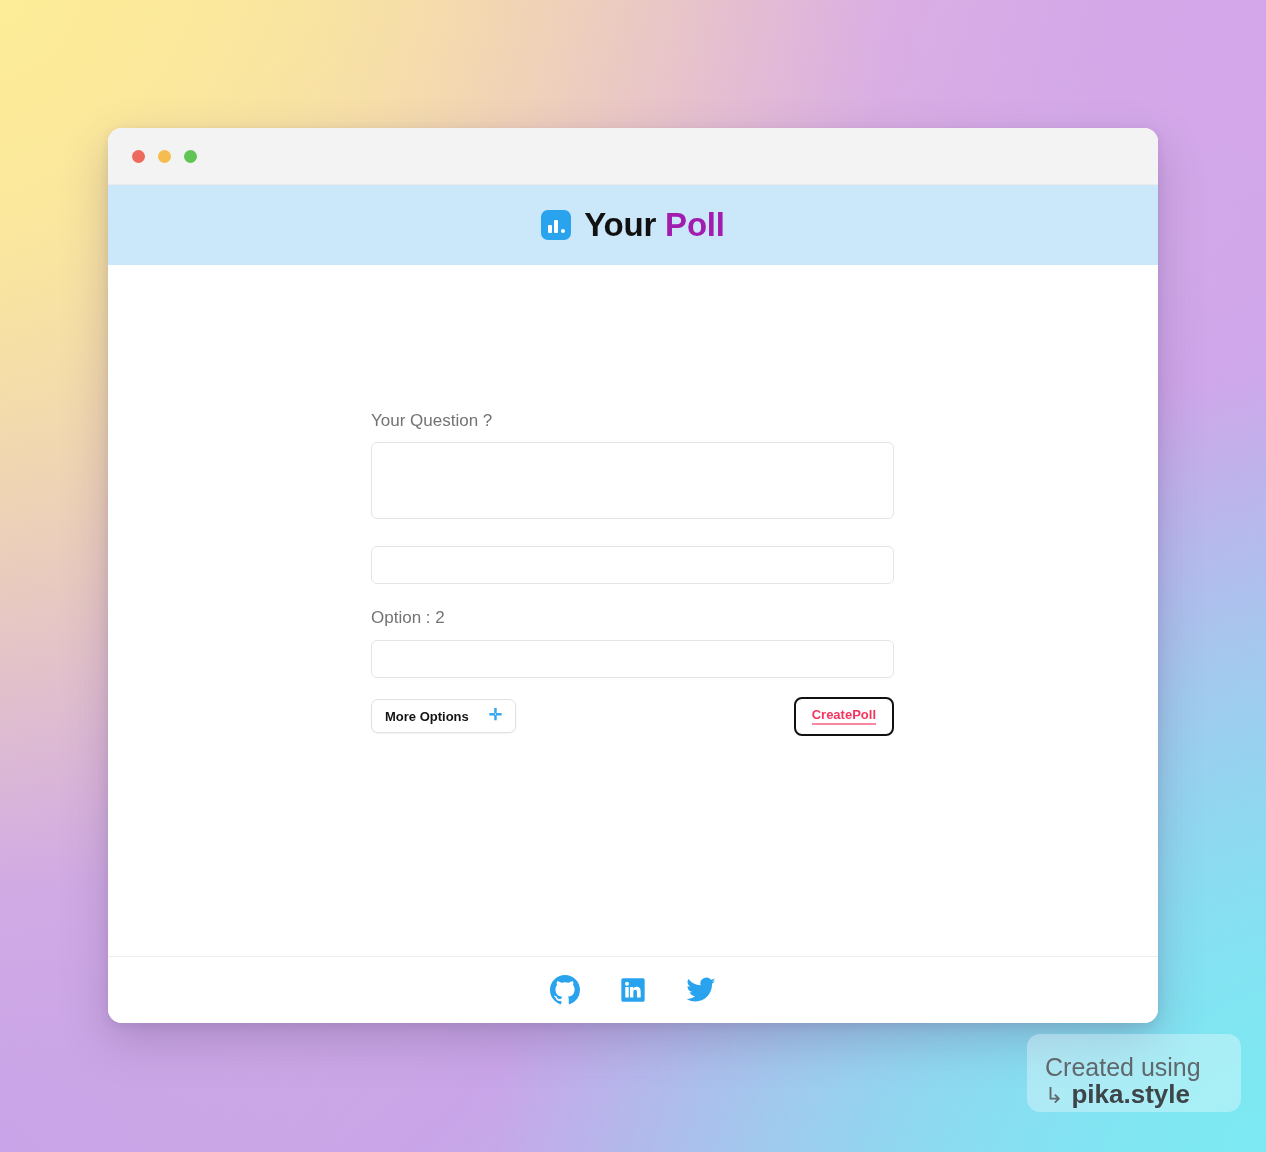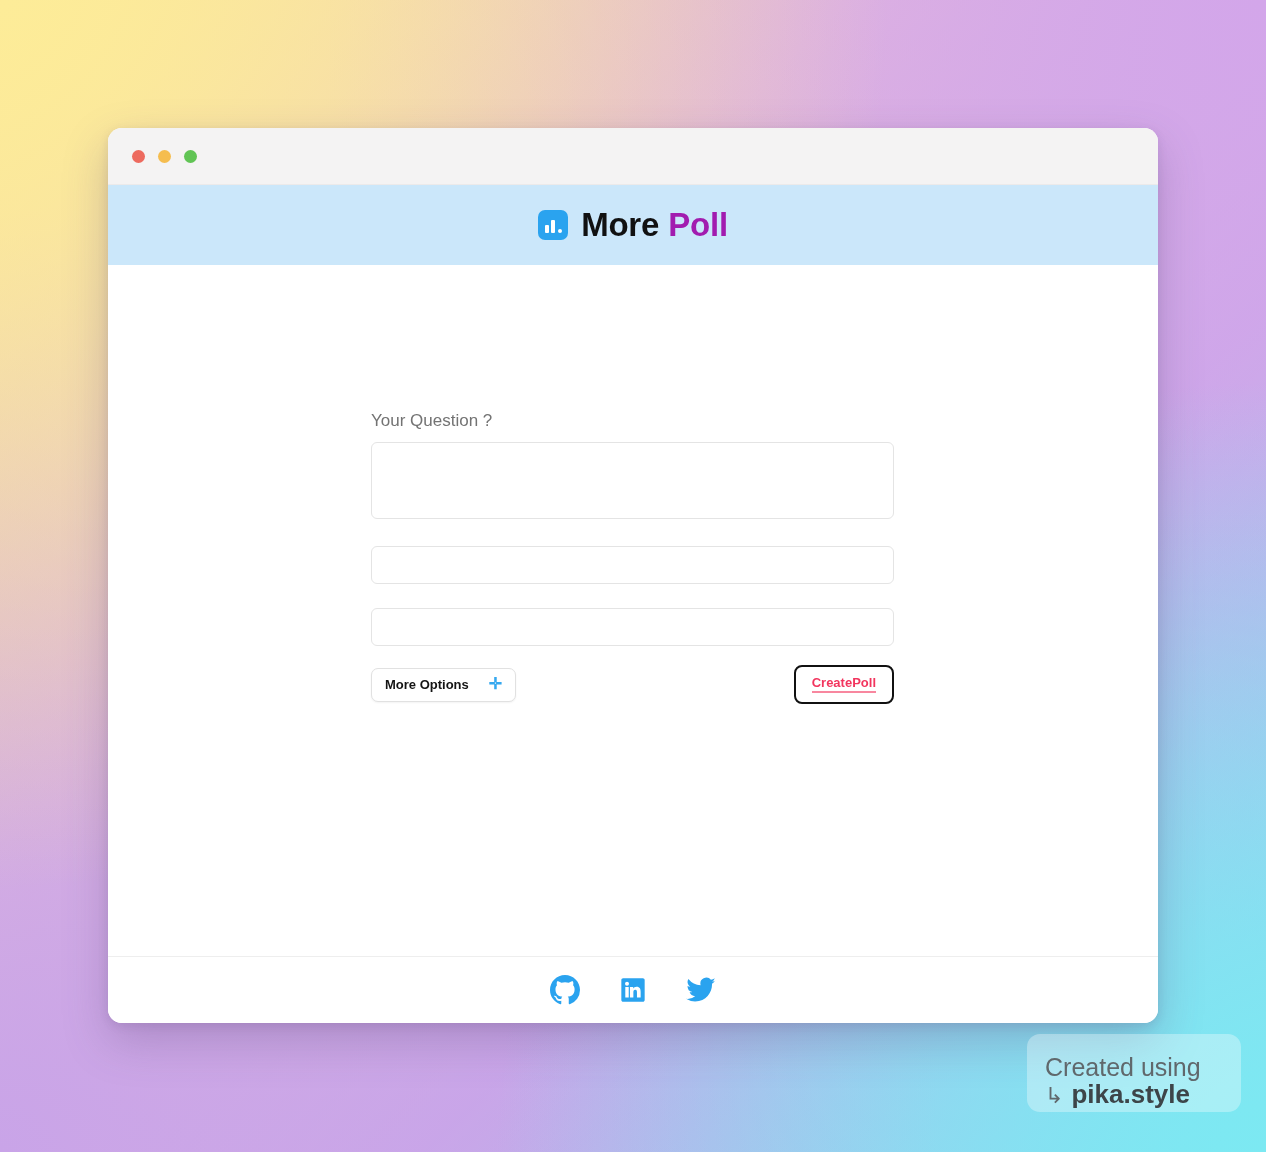--- a/index.html
+++ b/index.html
@@ -261,33 +261,34 @@
     </div>
   </div>
 
   <div class="app-header">
     <span class="logo-badge">
       <i class="b1"></i>
         <i class="b2"></i>
         <i class="b3"></i>
     </span>
     <div class="app-title">
-      <span>More</span>
+      <span>Your</span>
       <span class="accent">Poll</span>
     </div>
   </div>
 
   <div class="app-body">
     <div class="form">
 
       <div class="field-label">Your Question ?</div>
       <textarea class="question-box" placeholder="" style=""></textarea>
 
       <input class="option-box" type="text" placeholder="" style="">
 
+      <div class="field-label">Option : 2</div>
       <input class="option-box last" type="text" placeholder="" style="">
 
       <div class="actions">
         <button class="more-options-btn">
           <span>More Options</span>
           <span class="plus-icon">✛</span>
         </button>
 
         <button class="create-poll-btn">
           <span>CreatePoll</span>

